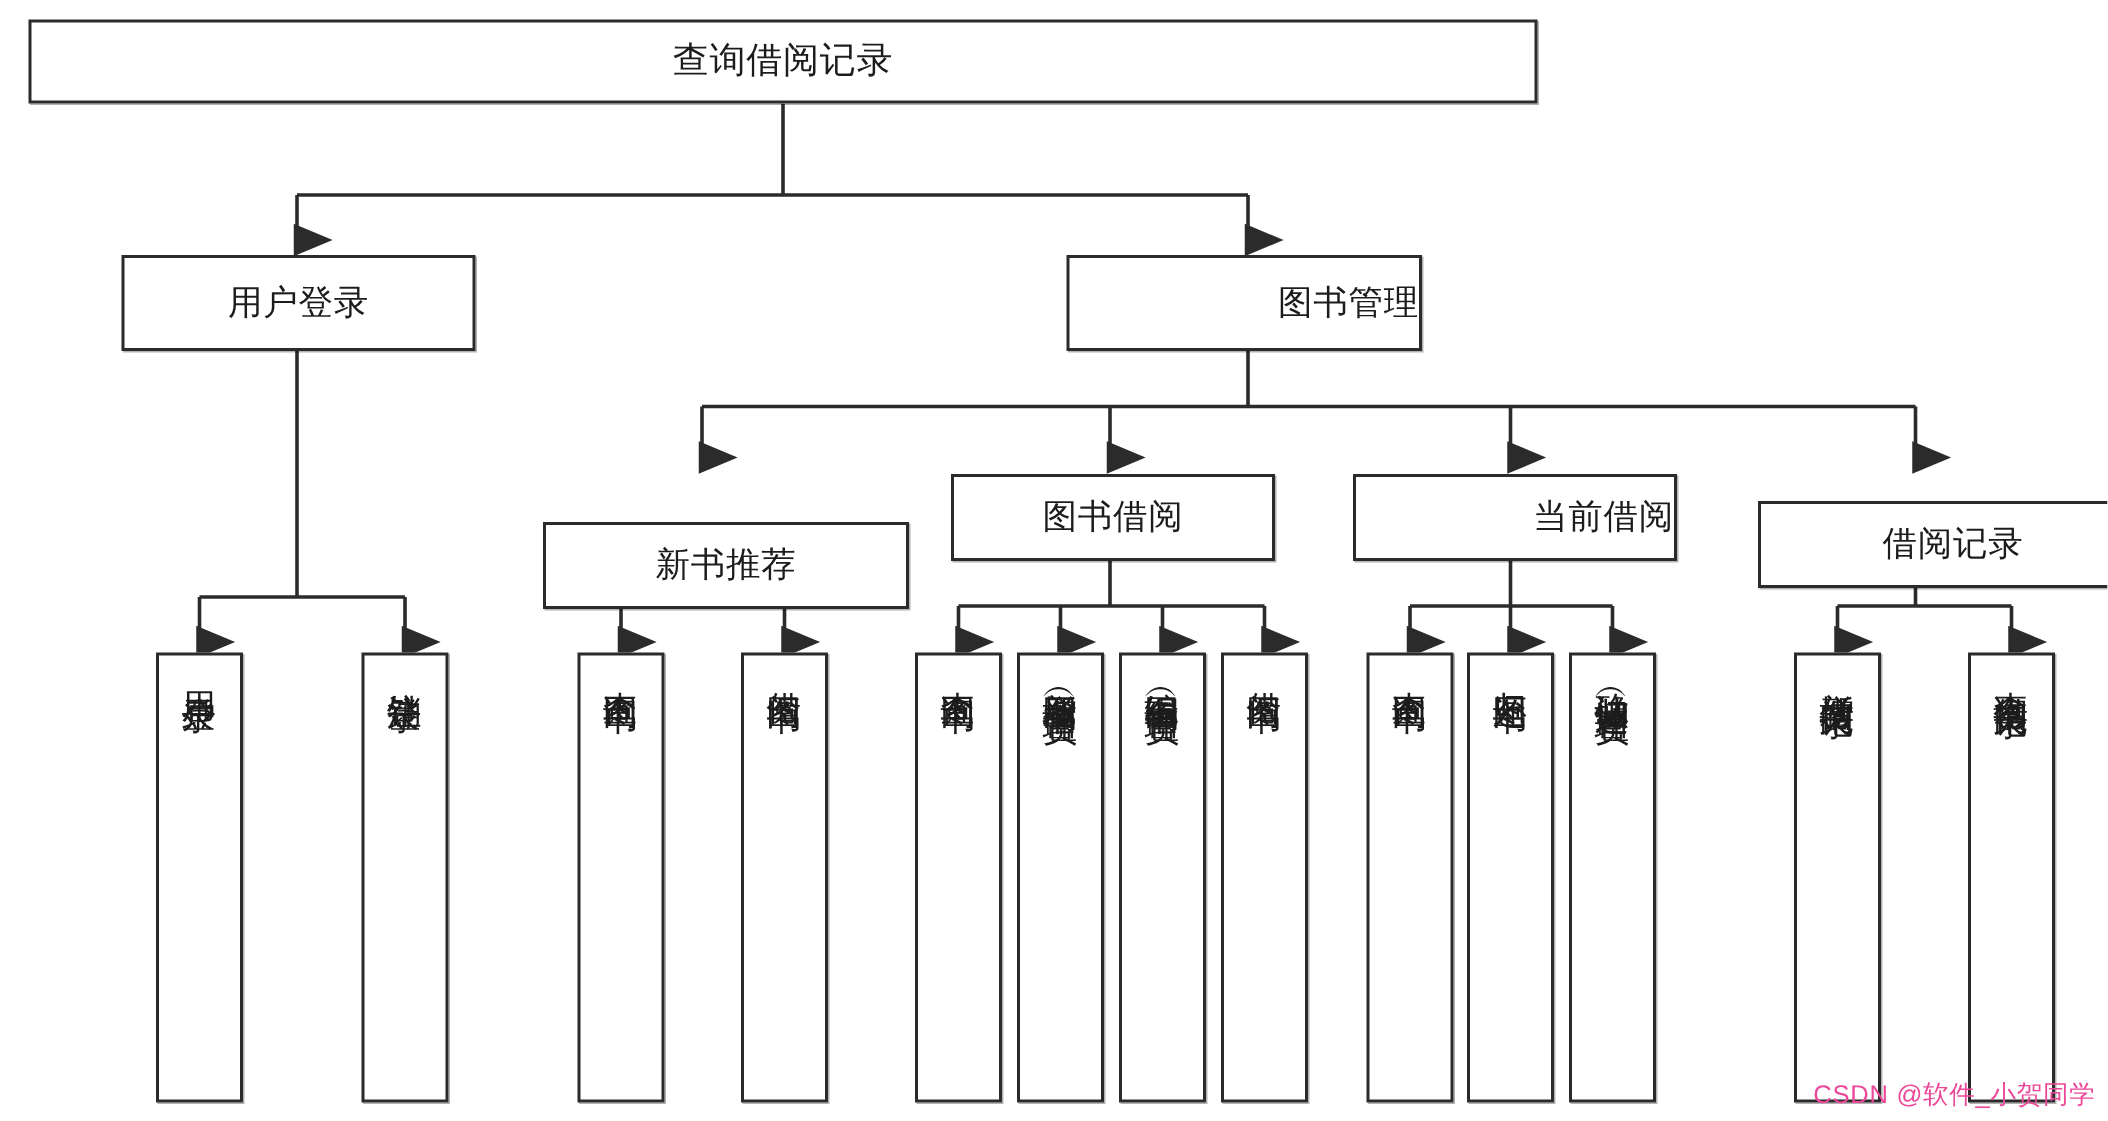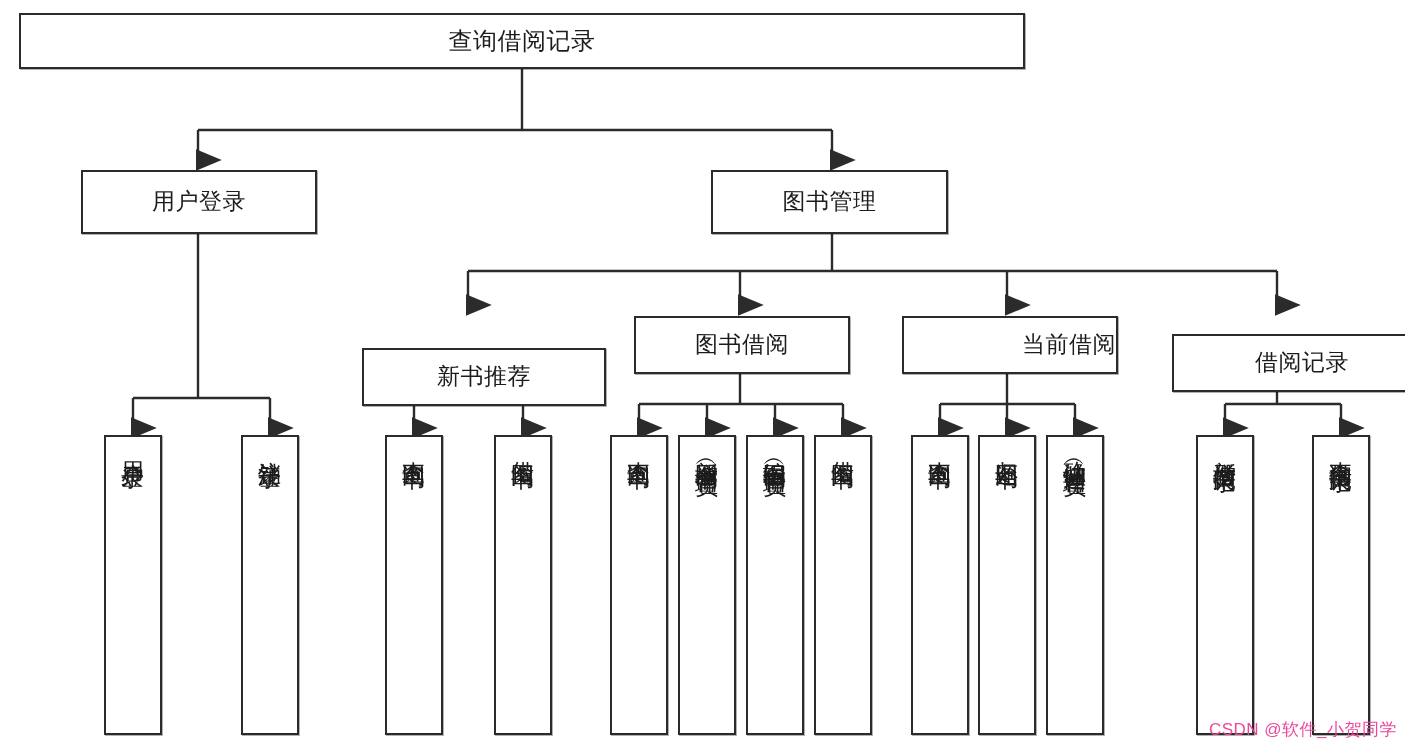--- a/index.html
+++ b/index.html
@@ -131,21 +131,21 @@
     </g>
   </svg>
 
   <div class="node horiz root" style="left:19px; top:13px; width:1006px; height:56px;">
     <span class="lbl">查询借阅记录</span>
   </div>
 
   <div class="node horiz" style="left:81px; top:170px; width:236px; height:64px;">
     <span class="lbl">用户登录</span>
   </div>
-  <div class="node horiz" style="left:711px; top:170px; width:237px; height:64px;">
+  <div class="node horiz" style="left:711px; top:170px; width:237px; height:64px;justify-content:flex-end;">
     <span class="lbl">图书管理</span>
   </div>
 
   <div class="node horiz" style="left:362px; top:316px; width:244px; height:58px;margin-top:32px;">
     <span class="lbl">新书推荐</span>
   </div>
   <div class="node horiz" style="left:634px; top:316px; width:216px; height:58px;">
     <span class="lbl">图书借阅</span>
   </div>
   <div class="node horiz" style="left:902px; top:316px; width:216px; height:58px;justify-content:flex-end;">

